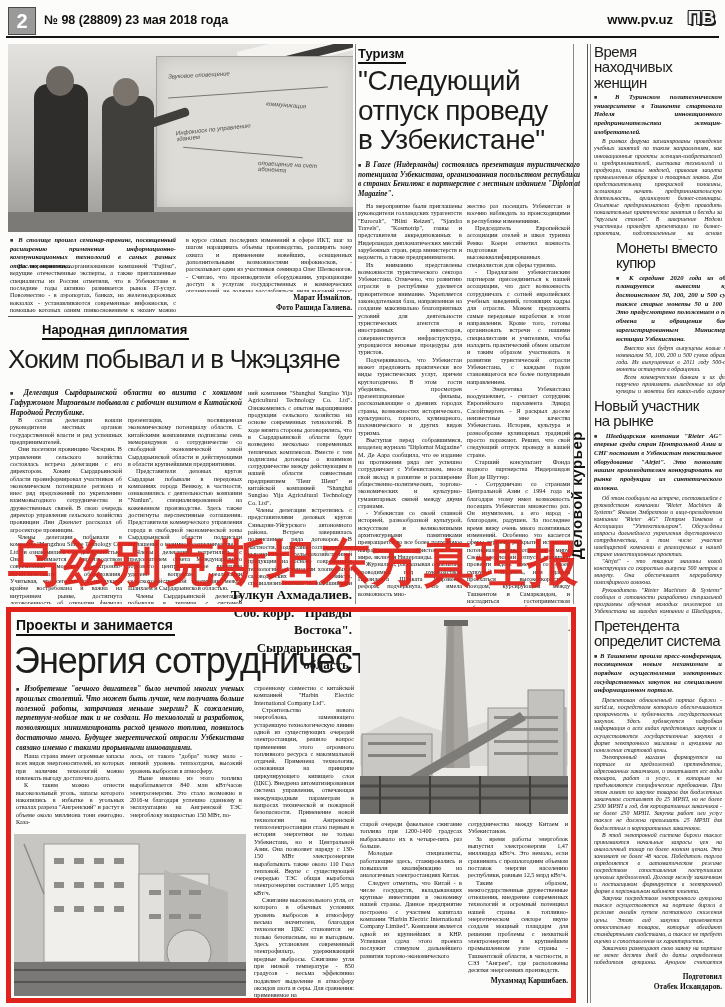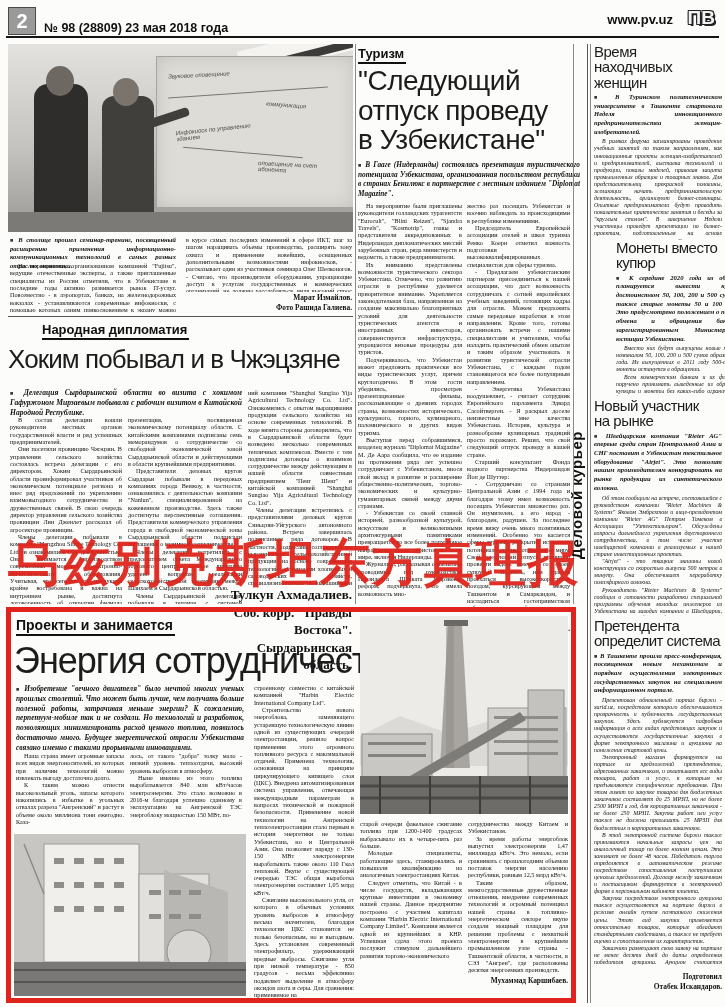--- a/index.html
+++ b/index.html
@@ -1,21 +1,21 @@
 <!DOCTYPE html>
 <html><head>
 <meta charset="utf-8">
 <style>
   html,body{margin:0;padding:0;background:#888;}
   .page{position:relative;width:725px;height:1007px;background:#fcfcfa;overflow:hidden;
         font-family:"Liberation Serif",serif;color:#141414;}
   
   .pagenum{position:absolute;left:8px;top:7px;width:26px;height:26px;background:#9a9a9a;border:1px solid #4a4a4a;
            color:#fff;font:700 20px/26px "Liberation Sans",sans-serif;text-align:center;}
-  .issue{position:absolute;left:44px;top:13px;font:600 12.5px "Liberation Sans",sans-serif;color:#111;margin-top:8px;}
+  .issue{position:absolute;left:44px;top:13px;font:600 12.5px "Liberation Sans",sans-serif;color:#111;}
   .site{position:absolute;right:52px;top:12px;font:700 13px "Liberation Sans",sans-serif;color:#111;}
   .logo{position:absolute;right:10px;top:6px;font:800 19px/24px "Liberation Sans",sans-serif;color:#f2f2f2;
         text-shadow:-1px -1px 0 #222,1px -1px 0 #222,-1px 1px 0 #222,1px 1px 0 #222,2px 2px 0 #222;}
   .head-rule{position:absolute;left:6px;right:6px;top:36px;border-top:2.5px solid #141414;}
   
   .vrule{position:absolute;width:1px;background:#8a8a8a;}
   .hrule{position:absolute;height:1px;background:#8a8a8a;}
   
   .sec-head{position:absolute;font:700 13px "Liberation Sans",sans-serif;color:#111;
             border-bottom:2px solid #111;padding:0 2px 1px 0;white-space:nowrap;}

